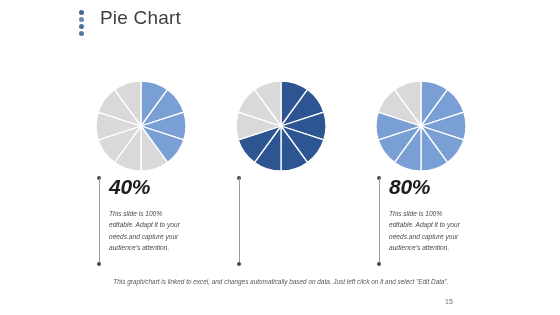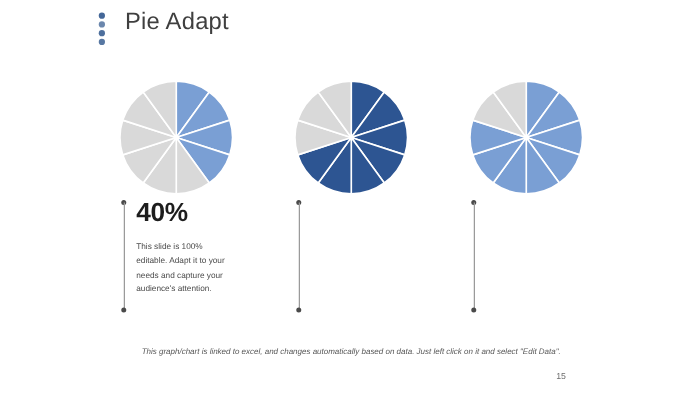--- a/index.html
+++ b/index.html
@@ -66,23 +66,24 @@
   
   .columns {
     position: absolute;
     left: 0;
     top: 56px;
     width: 560px;
     height: 200px;
   }
   .col {
     position: absolute;
-    top: 0;
+    top: 16px;
     width: 160px;
     height: 200px;
+    font-style: italic;
   }
   .col-0 { left: 60px; }
   .col-1 { left: 200px; }
   .col-2 { left: 340px; }
 
   .pie-wrap {
     position: absolute;
     left: 35px;
     top: 8px;
     width: 92px;
@@ -167,21 +168,21 @@
 
 <div class="slide">
 
   <div class="header">
     <div class="title-icon">
       <span></span>
         <span></span>
         <span></span>
         <span></span>
     </div>
-    <div class="page-title">Pie Adapt</div>
+    <div class="page-title">Pie Chart</div>
   </div>
 
   <div class="columns">
 
     <div class="col col-0">
       <div class="pie-wrap">
         <svg width="92" height="92" viewBox="0 0 92 92">
             <path d="M 46 46 L 46 1 A 45 45 0 0 1 72.45033635316129 9.594235253127366 Z" fill="#7a9fd4" stroke="#ffffff" stroke-width="1.3"></path>
             <path d="M 46 46 L 72.45033635316129 9.594235253127366 A 45 45 0 0 1 88.79754323328191 32.094235253127366 Z" fill="#7a9fd4" stroke="#ffffff" stroke-width="1.3"></path>
             <path d="M 46 46 L 88.79754323328191 32.094235253127366 A 45 45 0 0 1 88.79754323328191 59.905764746872634 Z" fill="#7a9fd4" stroke="#ffffff" stroke-width="1.3"></path>
@@ -240,20 +241,24 @@
             <path d="M 46 46 L 3.202456766718093 59.905764746872634 A 45 45 0 0 1 3.202456766718093 32.09423525312735 Z" fill="#7a9fd4" stroke="#ffffff" stroke-width="1.3"></path>
             <path d="M 46 46 L 3.202456766718093 32.09423525312735 A 45 45 0 0 1 19.549663646838702 9.594235253127373 Z" fill="#d9d9d9" stroke="#ffffff" stroke-width="1.3"></path>
             <path d="M 46 46 L 19.549663646838702 9.594235253127373 A 45 45 0 0 1 45.99999999999999 1 Z" fill="#d9d9d9" stroke="#ffffff" stroke-width="1.3"></path>
           </svg>
       </div>
       <div class="connector">
         <div class="dot top"></div>
         <div class="line"></div>
         <div class="dot bottom"></div>
       </div>
+      <div class="textblock">
+        <div class="pct">80%</div>
+        <div class="desc">This slide is 100% editable. Adapt it to your needs and capture your audience's attention.</div>
+      </div>
     </div>
 
   </div>
 
   <div class="footer-note">This graph/chart is linked to excel, and changes automatically based on data. Just left click on it and select "Edit Data".</div>
   <div class="page-number">15</div>
 
 </div>
 
 </body></html>

